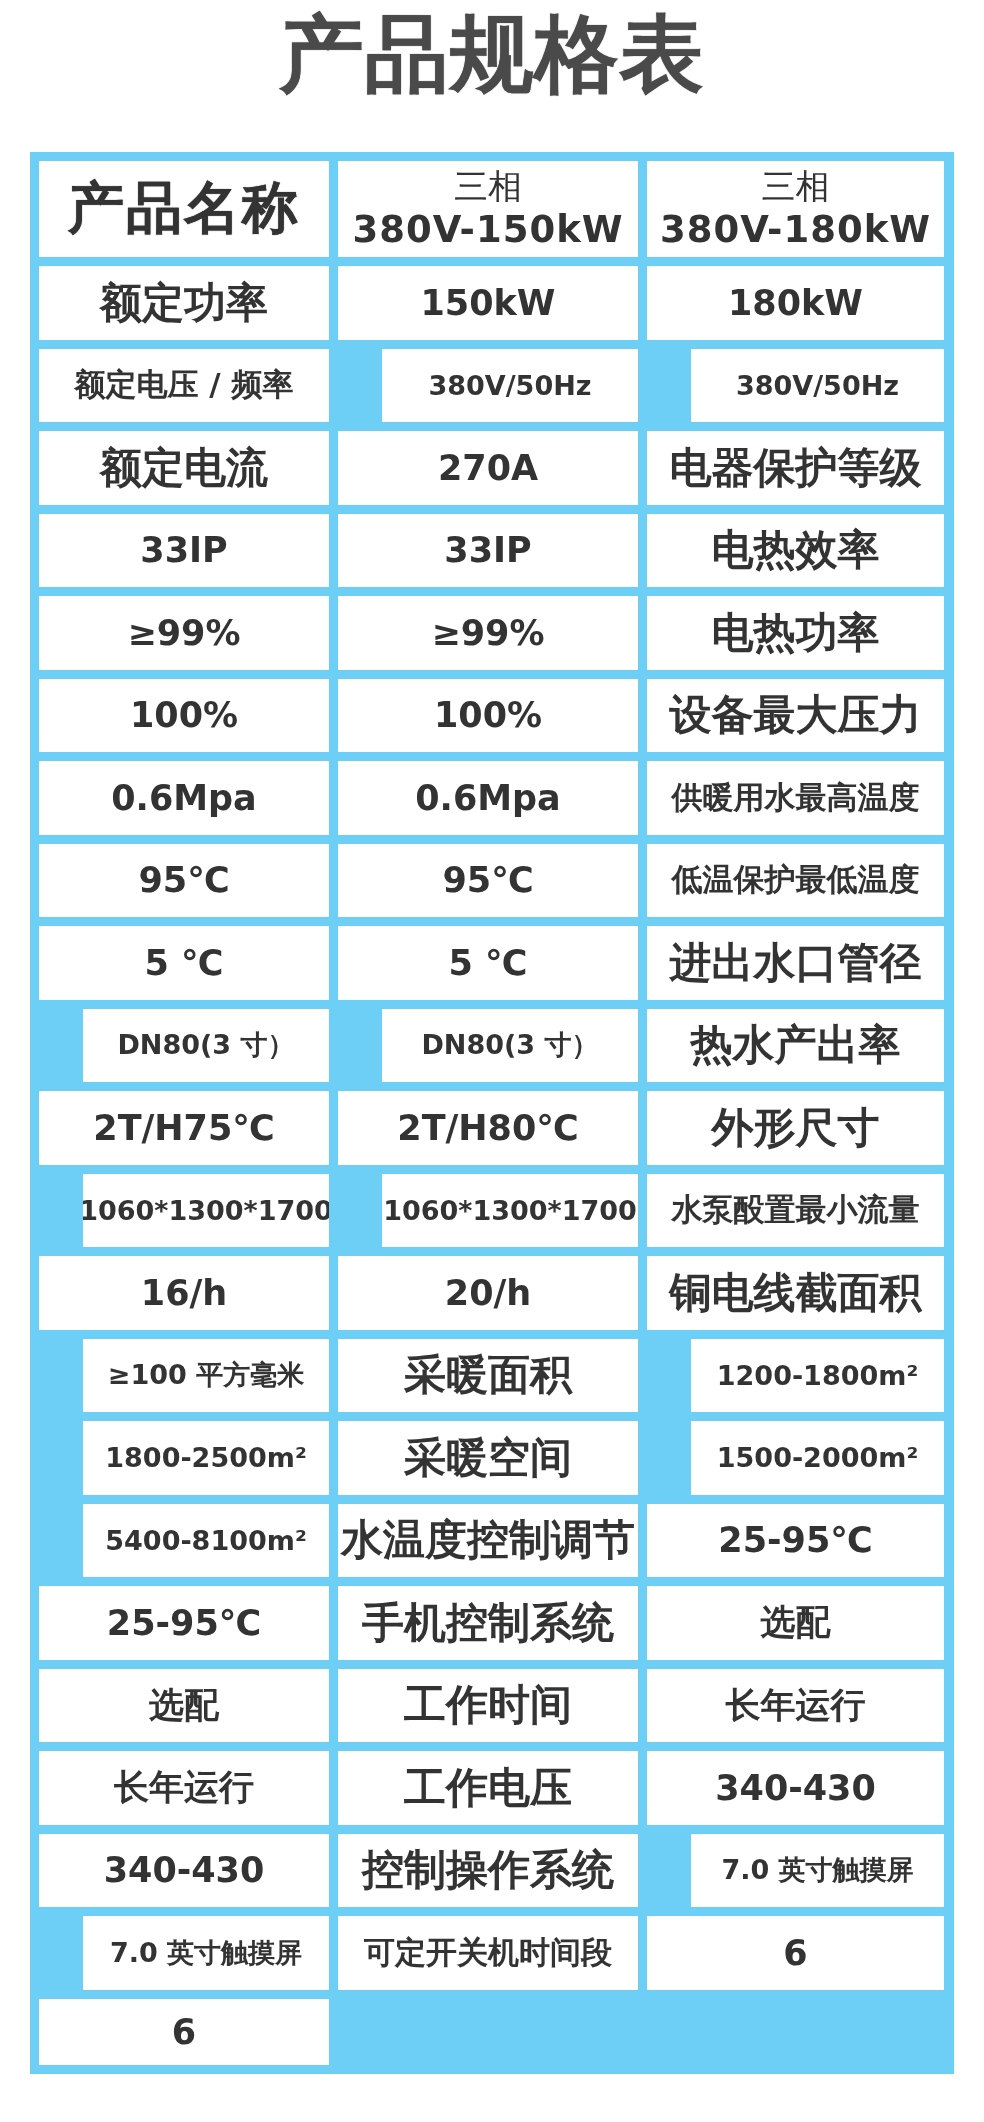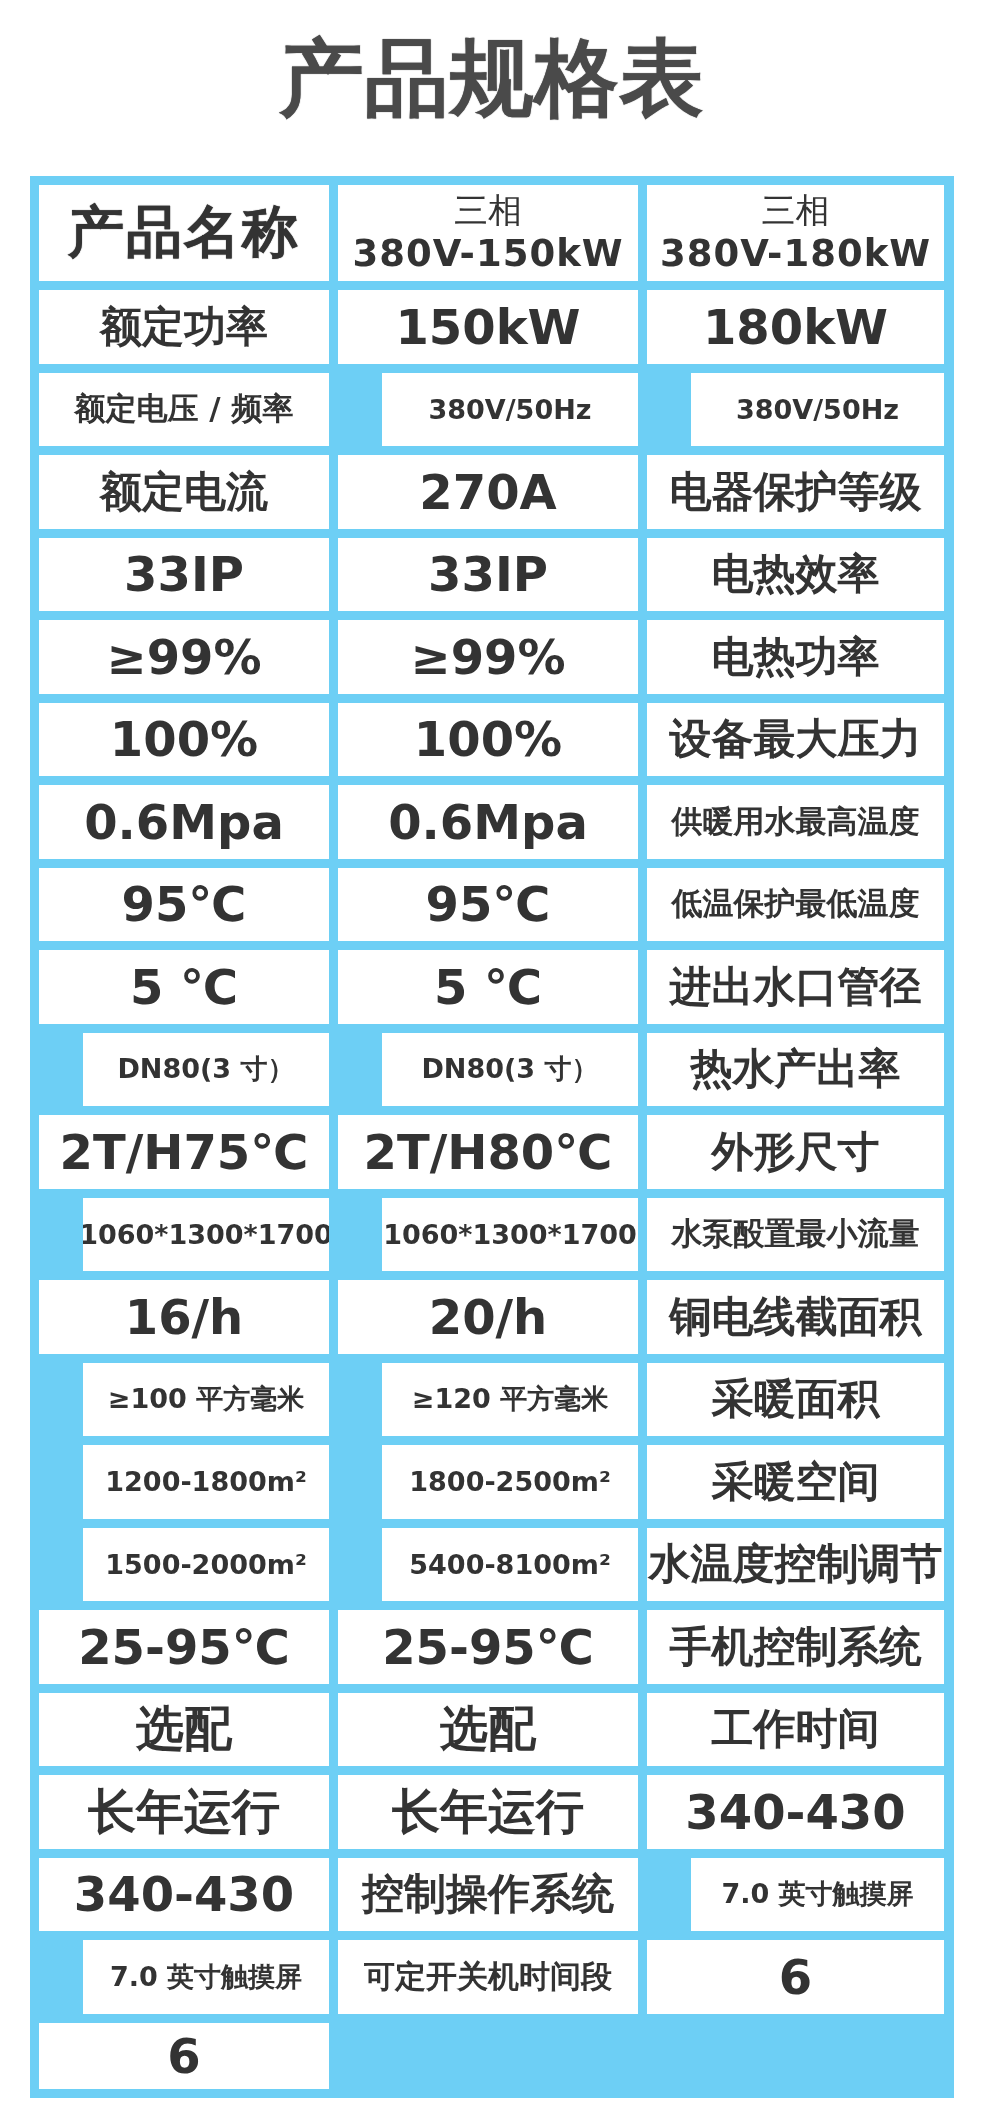--- a/index.html
+++ b/index.html
@@ -10,21 +10,21 @@
     background: #ffffff;
     font-family: "DejaVu Sans", "Liberation Sans", sans-serif;
     overflow: hidden;
   }
   .page {
     width: 984px;
     height: 2122px;
     position: relative;
   }
   .page-title {
-    padding-top: 36px;
+    padding-top: 12px;
     text-align: center;
     font-size: 84px;
     font-weight: 900;
     color: #4a4a4a;
     letter-spacing: 1px;
     line-height: 1.0;
     text-shadow: 0 0 1px #4a4a4a;
   }
   .spec-table {
     box-sizing: border-box;
@@ -65,21 +65,21 @@
     letter-spacing: 1px;
   }
   .label {
     font-size: 42px;
     font-weight: 900;
     letter-spacing: 0px;
     white-space: nowrap;
   }
   .label.small { font-size: 31px; }
   .value {
-    font-size: 48px;
+    font-size: 35px;
     font-weight: 900;
     white-space: nowrap;
   }
   .value.small { font-size: 27px; letter-spacing: 0px; margin-left: 44px; }
 </style>
 </head>
 <body>
 
 <div class="page">
 
@@ -145,21 +145,20 @@
     <div class="cell label">外形尺寸</div>
     <div class="cell value small">1060*1300*1700</div>
     <div class="cell value small">1060*1300*1700</div>
 
     <div class="cell label small">水泵酘置最小流量</div>
     <div class="cell value">16/h</div>
     <div class="cell value">20/h</div>
 
     <div class="cell label">铜电线截面积</div>
     <div class="cell value small">≥100 平方毫米</div>
-    <div class="cell value small">≥120 平方毫米</div>
 
     <div class="cell label">采暖面积</div>
     <div class="cell value small">1200-1800m²</div>
     <div class="cell value small">1800-2500m²</div>
 
     <div class="cell label">采暖空间</div>
     <div class="cell value small">1500-2000m²</div>
     <div class="cell value small">5400-8100m²</div>
 
     <div class="cell label">水温度控制调节</div>
@@ -167,20 +166,21 @@
     <div class="cell value">25-95℃</div>
 
     <div class="cell label">手机控制系统</div>
     <div class="cell value">选配</div>
     <div class="cell value">选配</div>
 
     <div class="cell label">工作时间</div>
     <div class="cell value">长年运行</div>
     <div class="cell value">长年运行</div>
 
+    <div class="cell label">工作电压</div>
     <div class="cell value">340-430</div>
     <div class="cell value">340-430</div>
 
     <div class="cell label">控制操作系统</div>
     <div class="cell value small">7.0 英寸触摸屏</div>
     <div class="cell value small">7.0 英寸触摸屏</div>
 
     <div class="cell label small">可定开关机时间段</div>
     <div class="cell value">6</div>
     <div class="cell value">6</div>

